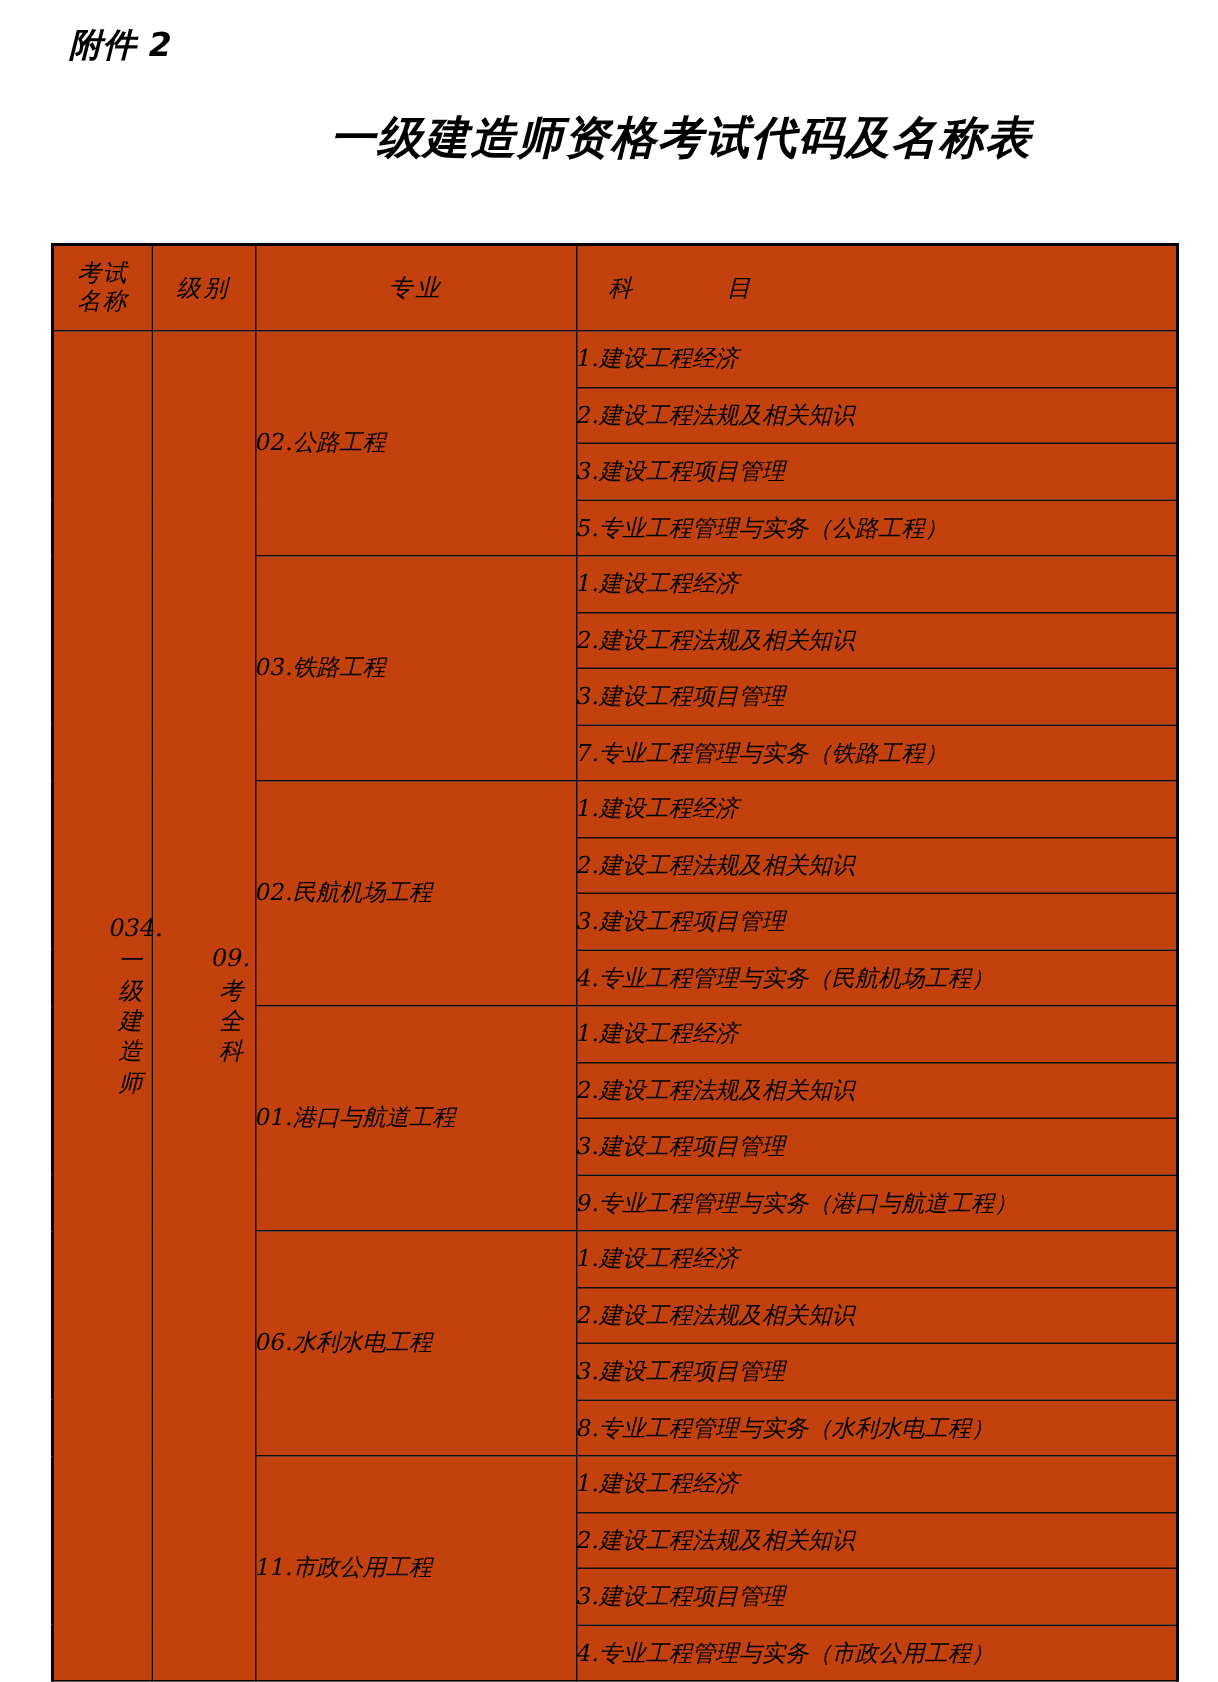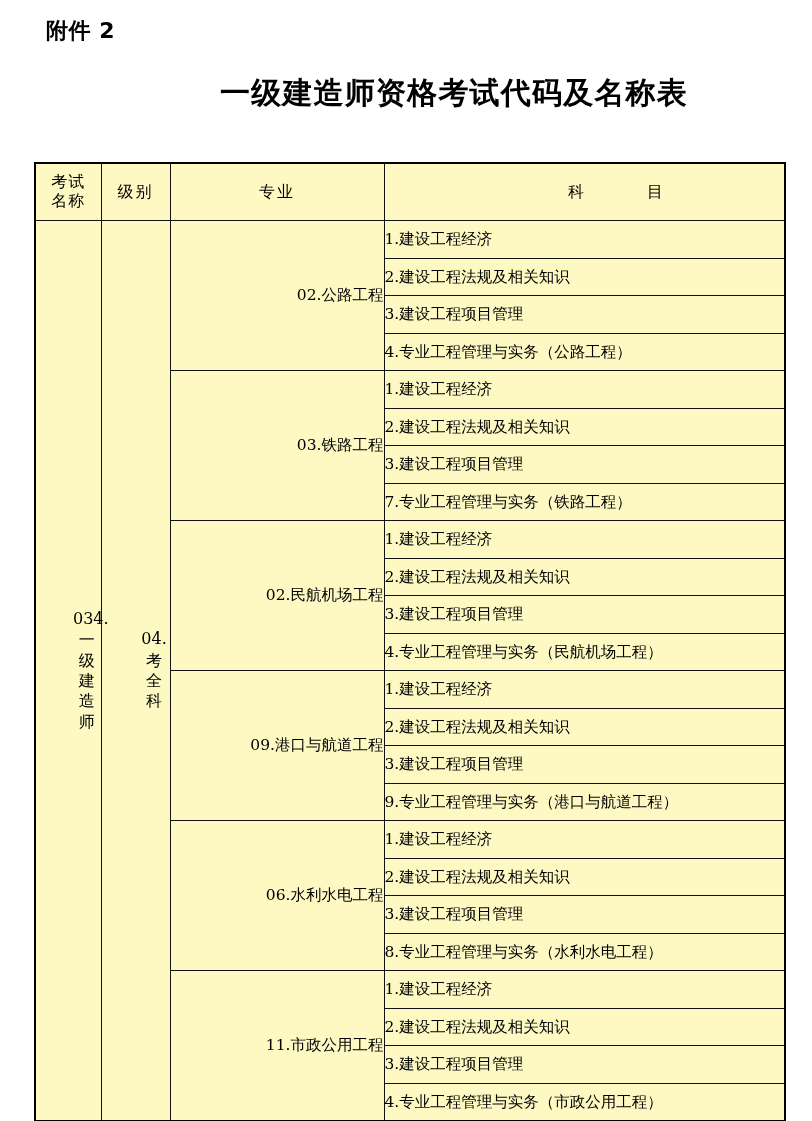--- a/index.html
+++ b/index.html
@@ -14,20 +14,21 @@
     color: #000000;
     position: relative;
     overflow: hidden;
   }
 
   .page {
     position: relative;
     width: 662px;
     height: 1121px;
     box-sizing: border-box;
+    font-style: italic;
   }
 
   
   .attachment-label {
     position: absolute;
     left: 46px;
     top: 18px;
     font-family: "DejaVu Sans", "Liberation Sans", sans-serif;
     font-size: 22px;
     font-weight: bold;
@@ -66,21 +67,21 @@
     width: 750px;
     border: 2.2px solid #000;
   }
 
   table.code-table td {
     border: 1.1px solid #111;
     padding: 0;
     vertical-align: middle;
     font-size: 15.5px;
     line-height: 1.3;
-    background: #fef9c3;
+    background: #c2410c;
   }
 
   
   col.c-exam    { width: 66px;  }
   col.c-level   { width: 69px;  }
   col.c-major   { width: 214px; }
   col.c-subject { width: 401px; }
 
   
   tr.header-row td {
@@ -92,23 +93,24 @@
     display: block;
     line-height: 1.18;
     letter-spacing: 1px;
   }
   .hdr-center {
     display: block;
     letter-spacing: 2px;
   }
   .hdr-subject {
     display: block;
-    text-align: right;
+    text-align: left;
     letter-spacing: 1px;
     padding-right: 120px;
+    margin-left: 21px;
   }
   .hdr-subject .gap {
     display: inline-block;
     width: 62px;
   }
 
   
   td.vertical-cell {
     text-align: center;
     vertical-align: middle;
@@ -127,21 +129,21 @@
   }
   .vstack .vchar {
     display: block;
     font-size: 16px;
   }
 
   
   td.major-cell {
     padding-left: 6px;
     font-size: 15.5px;
-    text-align: right;
+    text-align: left;
     height: 146px;
   }
 
   
   td.subject-cell {
     padding-left: 7px;
     height: 36.5px;
     font-size: 15.5px;
     text-align: left;
     white-space: nowrap;
@@ -187,37 +189,37 @@
                 <span class="vnum">034.</span>
                 <span class="vchar">一</span>
                 <span class="vchar">级</span>
                 <span class="vchar">建</span>
                 <span class="vchar">造</span>
                 <span class="vchar">师</span>
               </span>
             </td>
             <td class="vertical-cell" rowspan="24">
               <span class="vstack">
-                <span class="vnum">04.</span>
+                <span class="vnum">09.</span>
                 <span class="vchar">考</span>
                 <span class="vchar">全</span>
                 <span class="vchar">科</span>
               </span>
             </td>
             <td class="major-cell" rowspan="4">02.公路工程</td>
             <td class="subject-cell">1.建设工程经济</td>
           </tr>
           <tr>
             <td class="subject-cell">2.建设工程法规及相关知识</td>
           </tr>
           <tr>
             <td class="subject-cell">3.建设工程项目管理</td>
           </tr>
           <tr>
-            <td class="subject-cell">4.专业工程管理与实务（公路工程）</td>
+            <td class="subject-cell">5.专业工程管理与实务（公路工程）</td>
           </tr>
           <tr>
             <td class="major-cell" rowspan="4">03.铁路工程</td>
             <td class="subject-cell">1.建设工程经济</td>
           </tr>
           <tr>
             <td class="subject-cell">2.建设工程法规及相关知识</td>
           </tr>
           <tr>
             <td class="subject-cell">3.建设工程项目管理</td>
@@ -232,21 +234,21 @@
           <tr>
             <td class="subject-cell">2.建设工程法规及相关知识</td>
           </tr>
           <tr>
             <td class="subject-cell">3.建设工程项目管理</td>
           </tr>
           <tr>
             <td class="subject-cell">4.专业工程管理与实务（民航机场工程）</td>
           </tr>
           <tr>
-            <td class="major-cell" rowspan="4">09.港口与航道工程</td>
+            <td class="major-cell" rowspan="4">01.港口与航道工程</td>
             <td class="subject-cell">1.建设工程经济</td>
           </tr>
           <tr>
             <td class="subject-cell">2.建设工程法规及相关知识</td>
           </tr>
           <tr>
             <td class="subject-cell">3.建设工程项目管理</td>
           </tr>
           <tr>
             <td class="subject-cell">9.专业工程管理与实务（港口与航道工程）</td>

